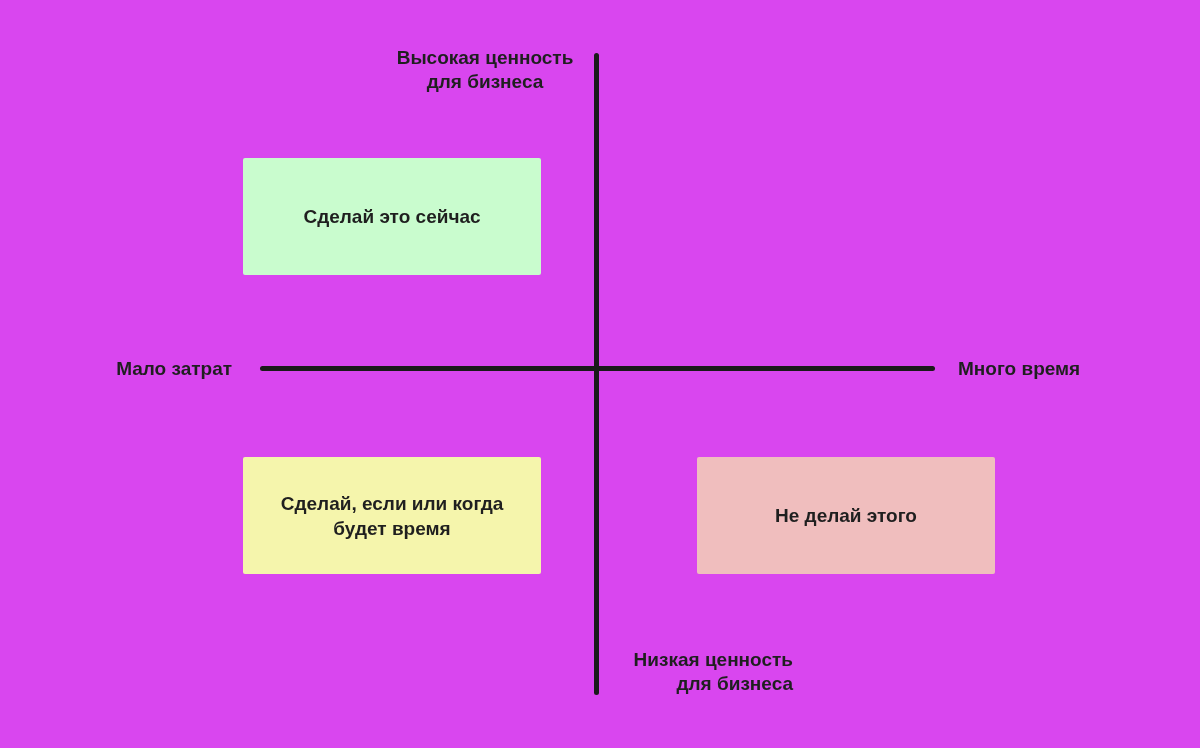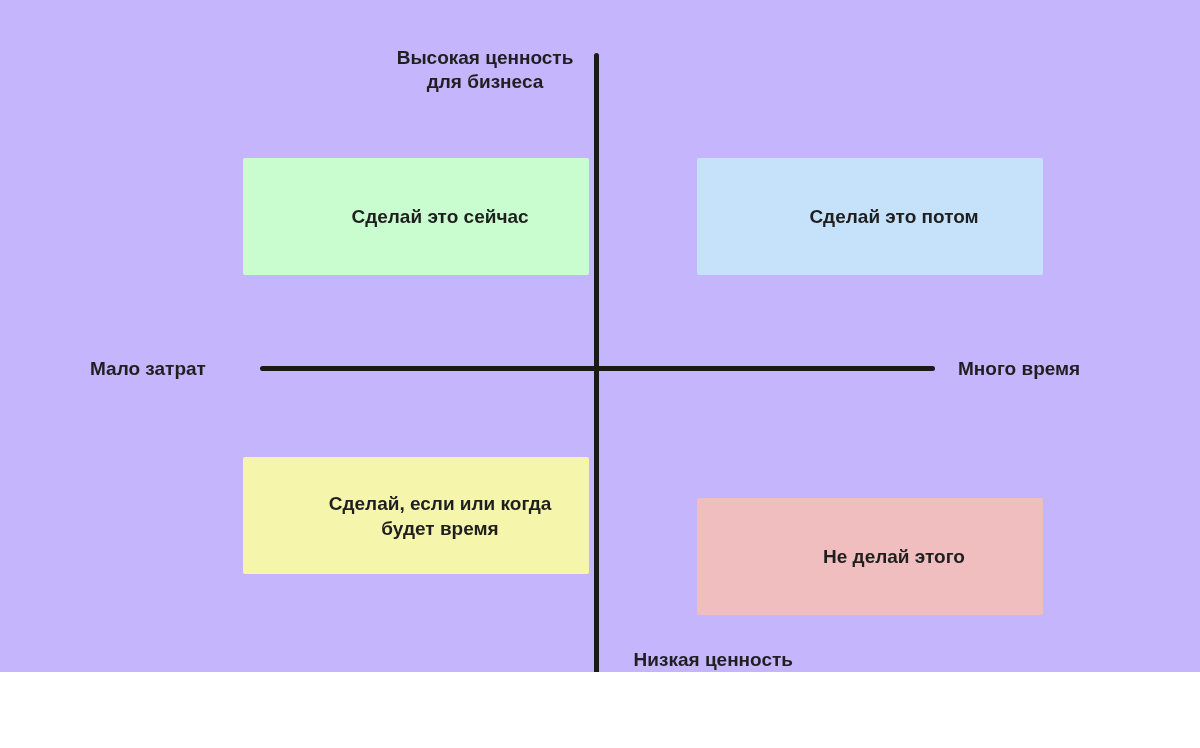--- a/index.html
+++ b/index.html
@@ -4,22 +4,22 @@
 <style>
   html, body {
     margin: 0;
     padding: 0;
     background: #ffffff;
     font-family: "Liberation Sans", sans-serif;
   }
   .canvas {
     position: relative;
     width: 1200px;
-    height: 672px;
-    background: #c4b5fd;
+    height: 748px;
+    background: #d946ef;
     overflow: hidden;
     color: #1f1f1f;
   }
   .axis {
     position: absolute;
     background: #1a1a1a;
     border-radius: 3px;
   }
   .axis-vertical {
     left: 594px;
@@ -50,20 +50,21 @@
   .axis-label.bottom {
     left: 598px;
     top: 648px;
     width: 195px;
     text-align: right;
   }
   .axis-label.left {
     left: 90px;
     top: 357px;
     width: 142px;
+    text-align: right;
   }
   .axis-label.right {
     left: 958px;
     top: 357px;
     width: 160px;
     text-align: left;
   }
   .quadrant {
     position: absolute;
     width: 298px;
@@ -71,21 +72,20 @@
     border-radius: 2px;
     display: flex;
     align-items: center;
     justify-content: center;
     text-align: center;
     font-size: 19px;
     font-weight: 700;
     line-height: 25px;
     color: #1f1f1f;
     white-space: pre-line;
-    padding-left: 48px;
   }
   .q-top-left     { left: 243px; top: 158px; }
   .q-top-right    { left: 697px; top: 158px; }
   .q-bottom-left  { left: 243px; top: 457px; }
   .q-bottom-right { left: 697px; top: 457px; }
 </style>
 </head>
 <body>
 
 <div class="canvas">
@@ -99,20 +99,19 @@
 
   <div class="axis-label bottom">Низкая ценность
 для бизнеса</div>
 
   <div class="axis-label left">Мало затрат</div>
 
   <div class="axis-label right">Много время</div>
 
   <div class="quadrant q-top-left" style="background: rgb(201, 252, 206);">Сделай это сейчас</div>
 
-  <div class="quadrant q-top-right" style="background: rgb(198, 226, 250);">Сделай это потом</div>
 
   <div class="quadrant q-bottom-left" style="background: rgb(245, 245, 172);">Сделай, если или когда
 будет время</div>
 
-  <div class="quadrant q-bottom-right" style="background: rgb(240, 190, 190); margin-top: 41px;">Не делай этого</div>
+  <div class="quadrant q-bottom-right" style="background: rgb(240, 190, 190);">Не делай этого</div>
 
 </div>
 
 </body></html>

